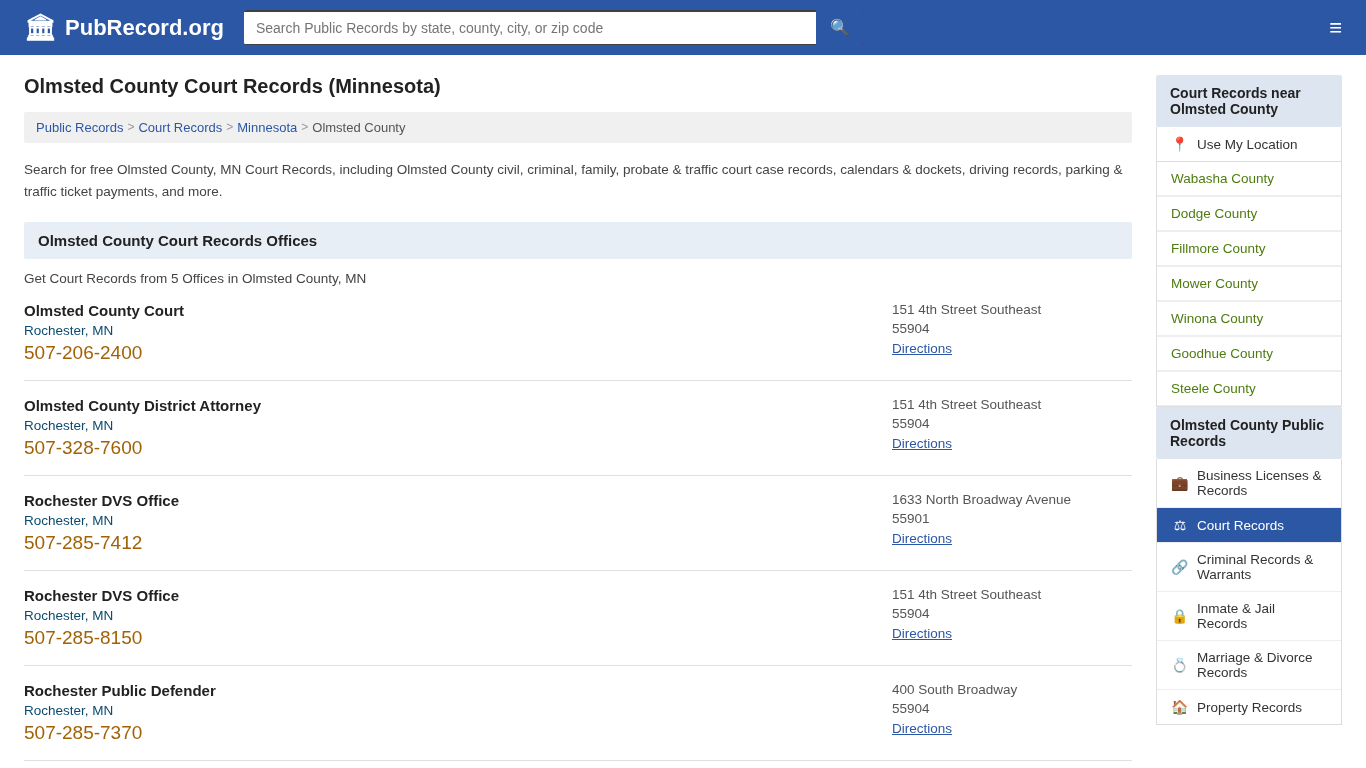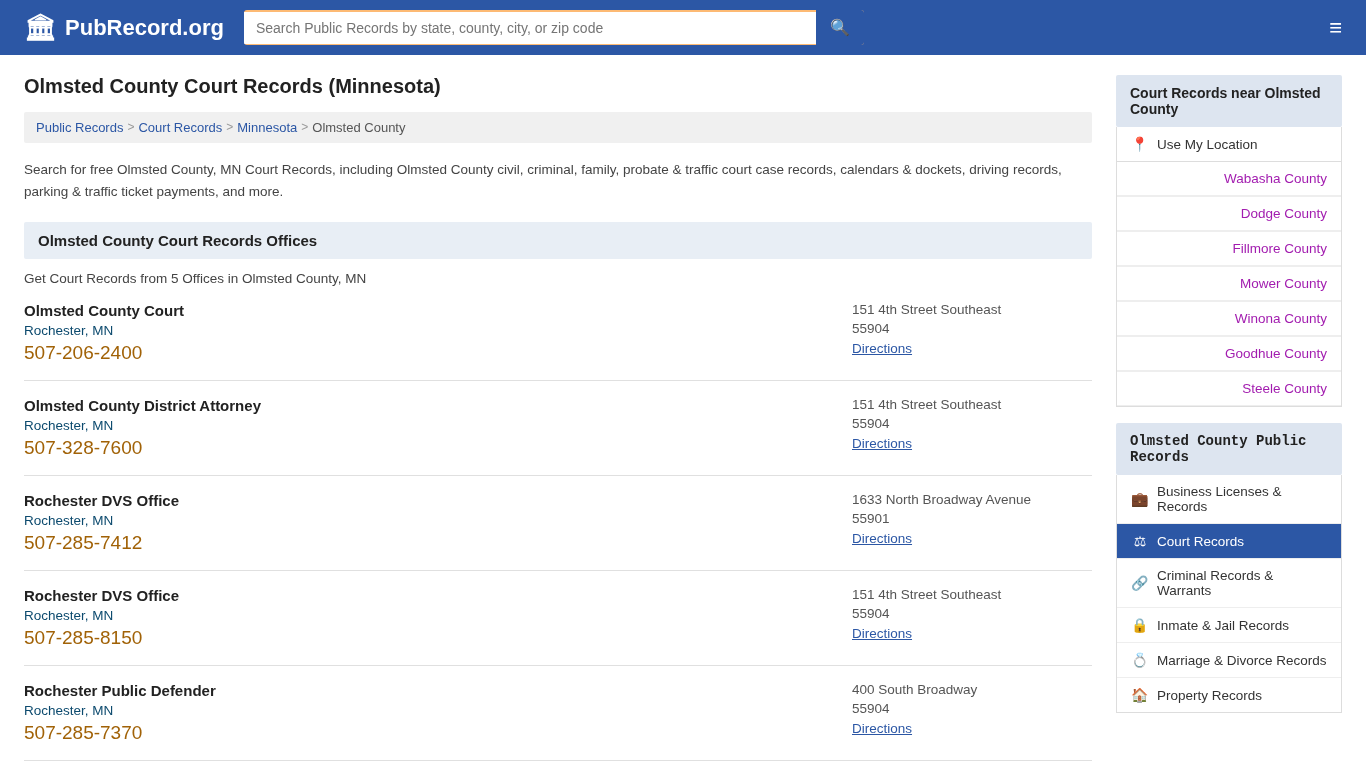--- a/index.html
+++ b/index.html
@@ -25,21 +25,21 @@
       cursor: pointer;
     }
     #logo-icon {
       font-size: 26px;
     }
     #search-bar {
       flex: 1;
       max-width: 620px;
       display: flex;
       align-items: center;
-      background: #fdba74;
+      background: #404040;
       border-radius: 3px;
       overflow: hidden;
     }
     #search-input {
       flex: 1;
       border: none;
       outline: none;
       padding: 8px 12px;
       font-size: 14px;
       color: #555;
@@ -67,21 +67,21 @@
       margin: 0 auto;
       padding: 20px 24px;
       display: flex;
       gap: 24px;
     }
     #content-area {
       flex: 1;
       min-width: 0;
     }
     #sidebar {
-      width: 226px;
+      width: 186px;
       flex-shrink: 0;
     }
 
     
     #page-title {
       font-size: 20px;
       font-weight: bold;
       color: #222;
       margin-bottom: 14px;
     }
@@ -187,22 +187,20 @@
     .sidebar-section-header {
       background: #dde5f0;
       padding: 10px 14px;
       font-size: 14px;
       font-weight: bold;
       color: #222;
       border-radius: 2px;
       margin-bottom: 0;
     }
     .sidebar-section-header.tight {
-      margin-top: 16px;
-      font-family: Liberation Mono, monospace;
     }
 
     .sidebar-list {
       list-style: none;
       border: 1px solid #ddd;
       border-top: none;
       margin-bottom: 0;
     }
     .sidebar-list li {
       border-bottom: 1px solid #eee;
@@ -229,24 +227,23 @@
     }
     .sidebar-icon {
       font-size: 14px;
       flex-shrink: 0;
       width: 18px;
       text-align: center;
     }
     .sidebar-county {
       padding: 9px 14px;
       font-size: 13.5px;
-      color: #a21caf;
+      color: #4d7c0f;
       cursor: pointer;
       border-bottom: 1px solid #eee;
-      text-align: right;
     }
   </style>
 </head>
 <body>
 
 <header id="header">
   <div id="logo-area">
     <span id="logo-icon">🏛</span>
     <span>PubRecord.org</span>
   </div>

